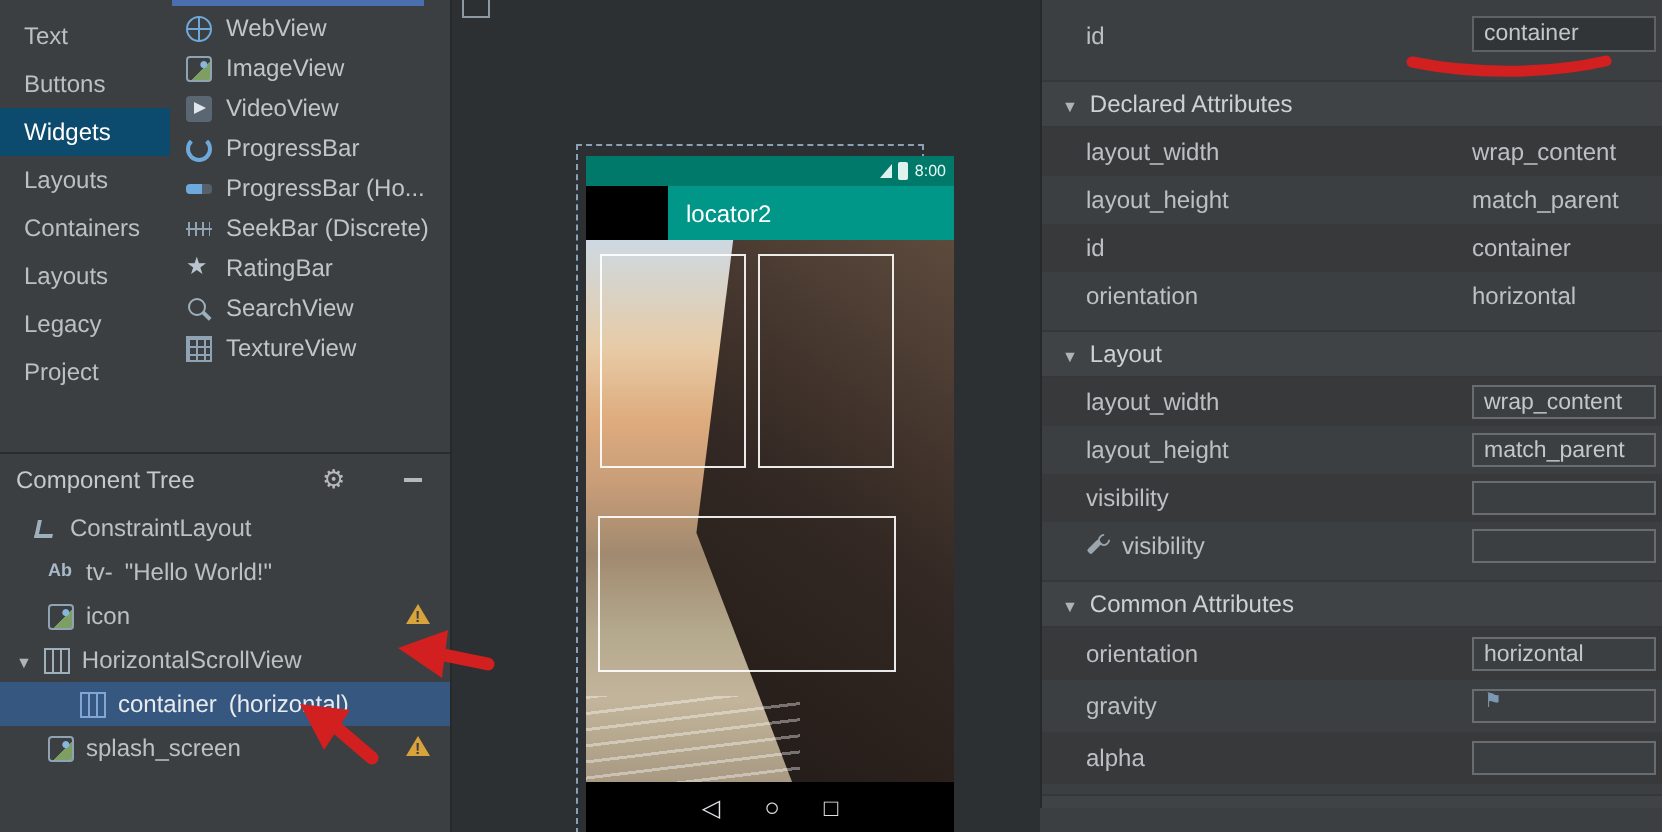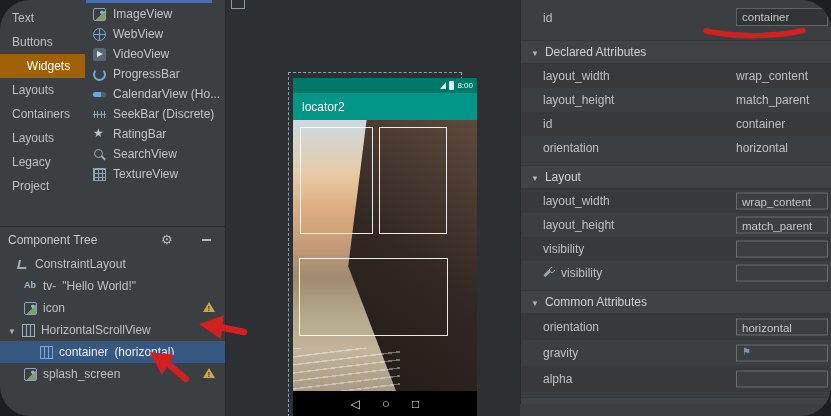--- a/index.html
+++ b/index.html
@@ -1,22 +1,22 @@
 <!DOCTYPE html>
 <html><head>
 <meta charset="utf-8">
 <style>
   html,body{margin:0;padding:0;background:#1e1e1e;}
   .app{position:relative;width:831px;height:416px;background:#3c3f41;overflow:hidden;
-       font-family:"Liberation Sans","DejaVu Sans",sans-serif;font-size:12px;color:#bdc0c2;border-radius:30px;}
+       font-family:"Liberation Sans","DejaVu Sans",sans-serif;font-size:12px;color:#bdc0c2;}
 
   
   .cats{position:absolute;left:0;top:0;width:85px;height:226px;padding-top:6px;box-sizing:border-box;}
   .cat{height:24px;line-height:24px;padding-left:12px;white-space:nowrap;}
-  .cat.sel{background:#a16207;color:#fff;text-align:center;}
+  .cat.sel{background:#0c4a6e;color:#fff;}
   .plist{position:absolute;left:85px;top:0;width:140px;height:226px;overflow:hidden;padding-top:4px;box-sizing:border-box;}
   .psliver{position:absolute;left:1px;top:0;width:126px;height:3px;background:#4b6eaf;}
   .prow{display:flex;align-items:center;height:20px;padding-left:8px;gap:7px;white-space:nowrap;color:#c2c5c7;}
 
   
   .ic{display:inline-block;width:13px;height:13px;position:relative;flex:none;box-sizing:border-box;}
   .ic-image{border:1px solid #8fa3b5;border-radius:2px;
     background:radial-gradient(circle at 72% 30%,#88b6e0 0 1.5px,transparent 2px),
                linear-gradient(135deg,transparent 58%,#7e9f63 58%);}
   .ic-web{border:1px solid #6fa8da;border-radius:50%;}
@@ -71,21 +71,21 @@
   .canvas{position:absolute;left:225px;top:0;width:295px;height:416px;background:#2d3032;
     border-left:1px solid #26282a;box-sizing:border-box;}
   .chip{position:absolute;left:5px;top:0;width:12px;height:8px;border:1px solid #8f99a2;border-top:none;}
   .selrect{position:absolute;left:62px;top:72px;width:172px;height:343px;border:1px dashed #8aa0b5;}
   .phone{position:absolute;left:67px;top:78px;width:184px;height:338px;background:#000;}
   .sbar{height:15px;background:#00796b;display:flex;align-items:center;justify-content:flex-end;gap:3px;
     padding-right:4px;box-sizing:border-box;}
   .sb-time{font-size:8px;color:#eafaf6;}
   .sb-wifi{width:0;height:0;border-left:6px solid transparent;border-bottom:7px solid #dff2ee;}
   .sb-bat{width:5px;height:9px;background:#dff2ee;border-radius:1px;}
-  .abar{height:27px;background:#009688;color:#fff;display:flex;align-items:center;padding-left:9px;}
+  .abar{height:27px;background:#009688;color:#fff;display:flex;align-items:center;padding-left:9px;margin-left:41px;}
   .photo{position:absolute;left:0;right:0;top:42px;bottom:25px;overflow:hidden;
     background:linear-gradient(180deg,#cdd9e2 0%,#e7cba6 20%,#deac7e 33%,#c89d78 45%,#a18a6f 58%,#b4a88d 72%,#c3b59b 85%,#a89a82 100%);}
   .mtn{position:absolute;inset:0;background:linear-gradient(215deg,#5d4a3d 0%,#332823 45%,#1e1815 100%);
     clip-path:polygon(40% 0,100% 0,100% 100%,56% 100%,30% 54%);}
   .foam{position:absolute;left:0;bottom:0;width:58%;height:16%;opacity:.75;
     background:repeating-linear-gradient(173deg,rgba(255,255,255,.5) 0 1.5px,rgba(255,255,255,0) 1.5px 8px);}
   .vb{position:absolute;border:1px solid rgba(255,255,255,.9);}
   .vb1{left:7px;top:7px;width:71px;height:105px;}
   .vb2{left:86px;top:7px;width:66px;height:105px;}
   .vb3{left:6px;top:138px;width:147px;height:76px;}
@@ -128,38 +128,38 @@
     <div class="cat">Layouts</div>
     <div class="cat">Containers</div>
     <div class="cat">Layouts</div>
     <div class="cat">Legacy</div>
     <div class="cat">Project</div>
   </div>
 
   <div class="plist">
     <div class="psliver"></div>
     <div class="prow">
+      <span class="ic ic-web"></span>
+      <span>WebView</span>
+    </div>
+    <div class="prow">
       <span class="ic ic-image"></span>
       <span>ImageView</span>
     </div>
     <div class="prow">
-      <span class="ic ic-web"></span>
-      <span>WebView</span>
-    </div>
-    <div class="prow">
       <span class="ic ic-video"></span>
       <span>VideoView</span>
     </div>
     <div class="prow">
       <span class="ic ic-prog"></span>
       <span>ProgressBar</span>
     </div>
     <div class="prow">
       <span class="ic ic-progh"></span>
-      <span>CalendarView (Ho...</span>
+      <span>ProgressBar (Ho...</span>
     </div>
     <div class="prow">
       <span class="ic ic-seekd"></span>
       <span>SeekBar (Discrete)</span>
     </div>
     <div class="prow">
       <span class="ic ic-star"></span>
       <span>RatingBar</span>
     </div>
     <div class="prow">

